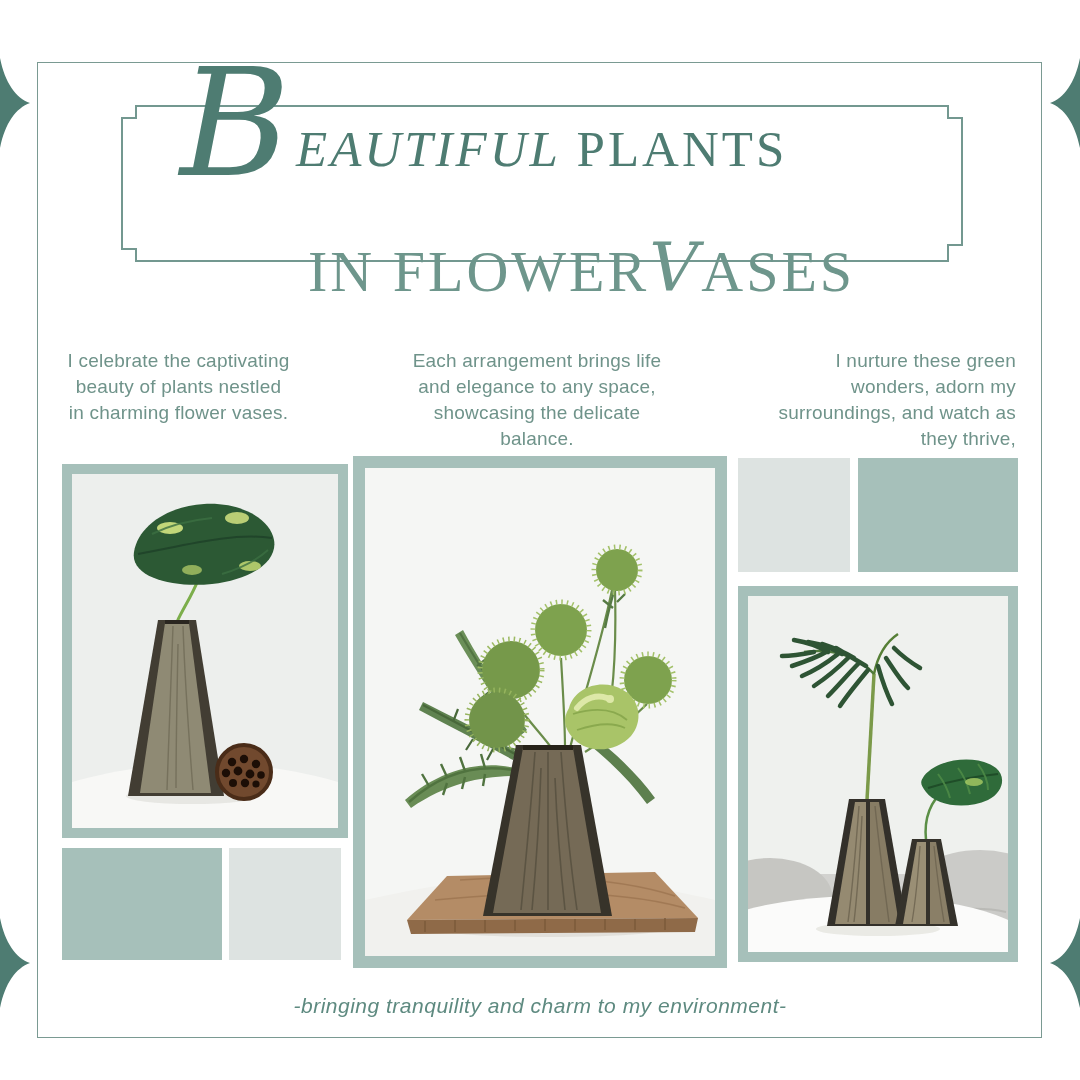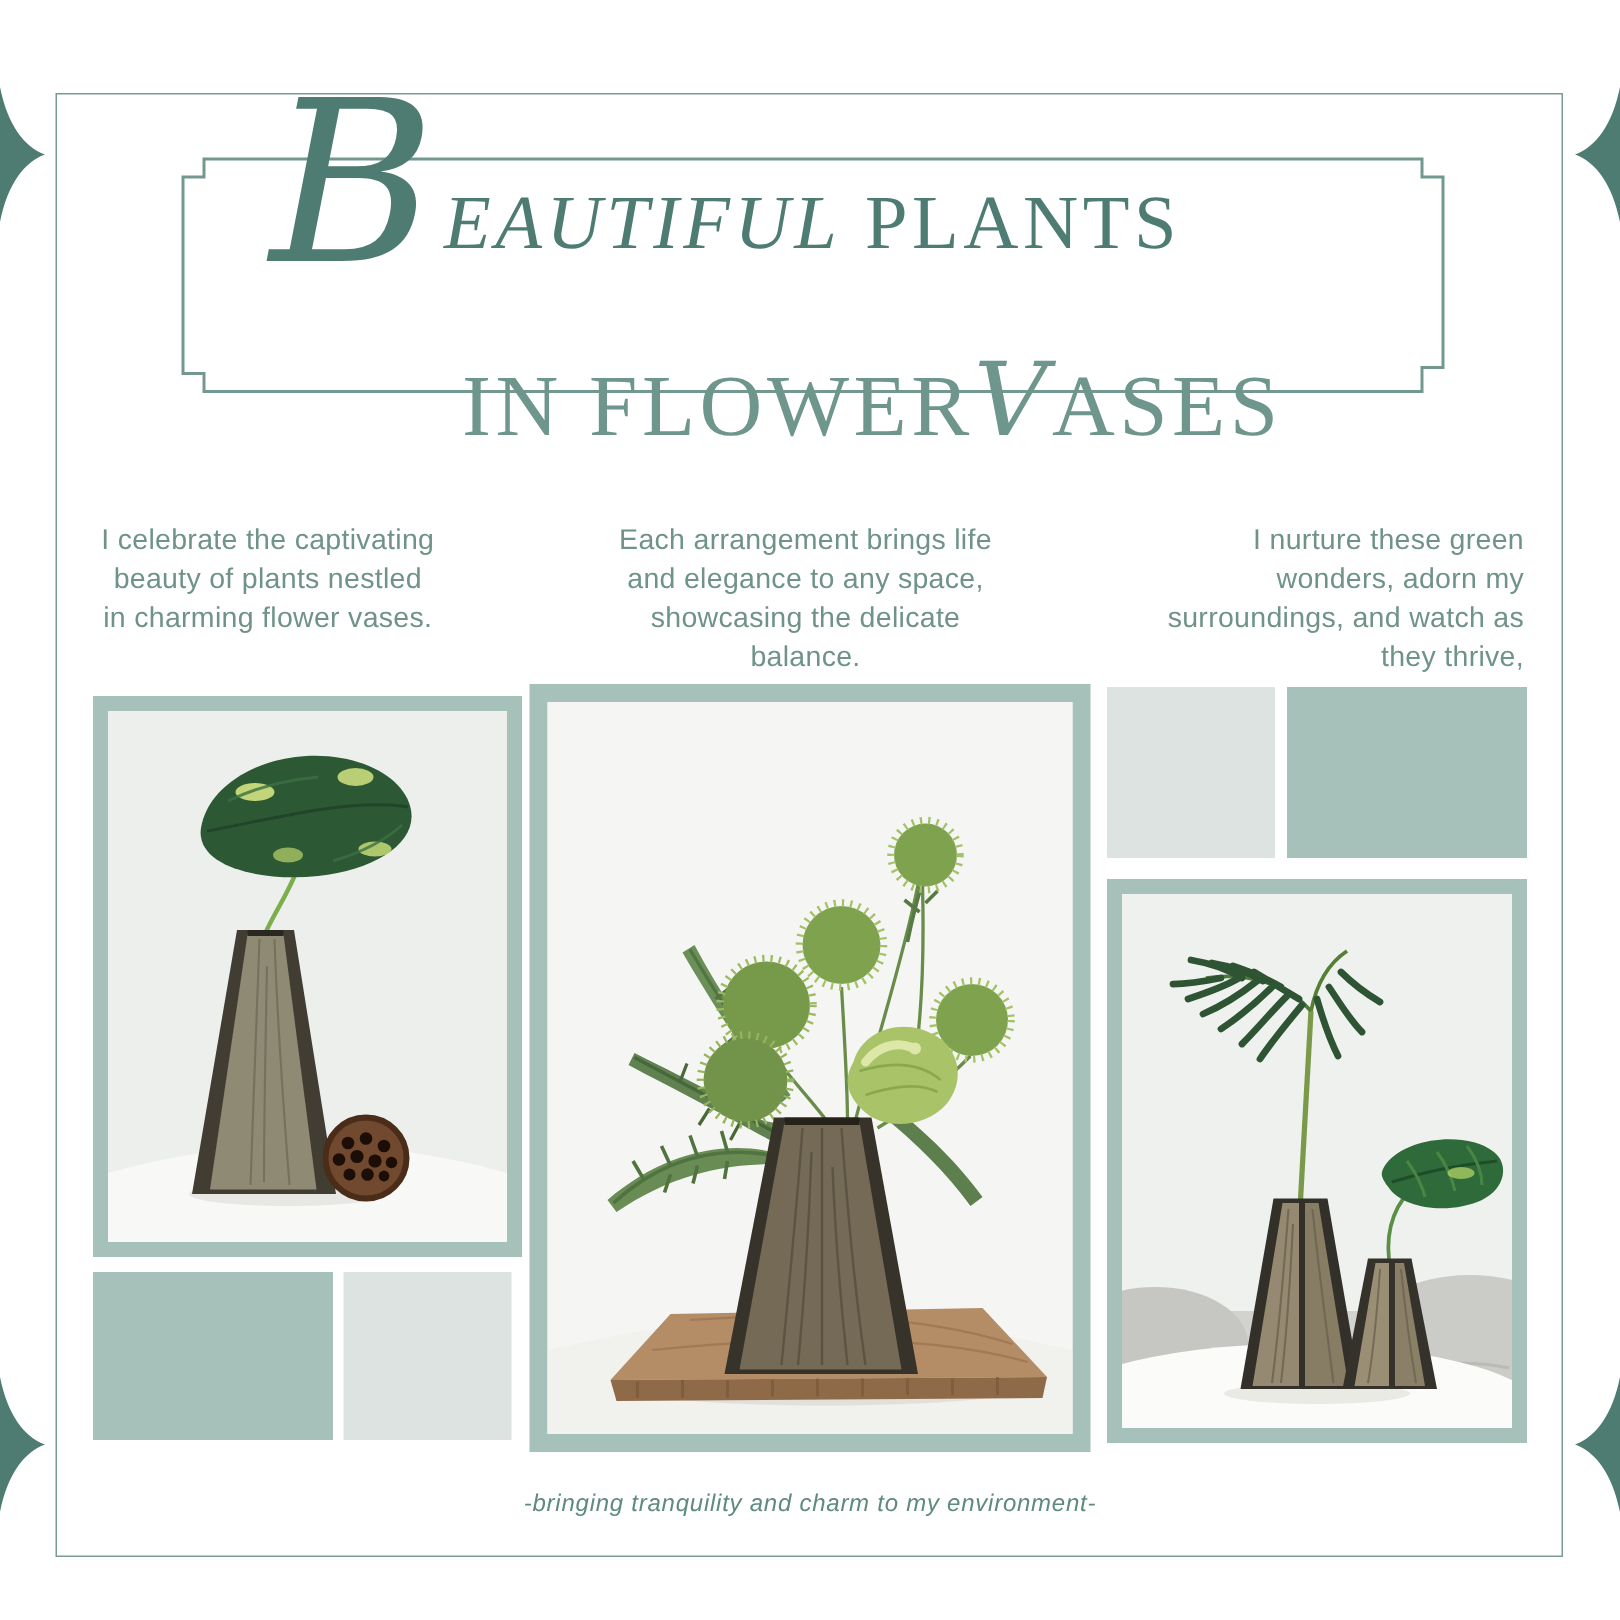--- a/index.html
+++ b/index.html
@@ -24,21 +24,21 @@
   .para{position:absolute;top:348px;font-size:19px;line-height:26px;color:var(--body_text,#6f938a);letter-spacing:.2px;}
   .para.left{left:66px;width:225px;text-align:center;}
   .para.mid{left:397px;width:280px;text-align:center;}
   .para.right{right:64px;width:252px;text-align:right;}
   .frame{position:absolute;border:10px solid var(--sage_block,#a6c0ba);background:#fff;}
   .frame.mid{border-width:12px;}
   .frame svg{display:block;}
   .blk{position:absolute;}
   .blk.sage{background:var(--sage_block,#a6c0ba);}
   .blk.gray{background:var(--gray_block,#dde3e1);}
-  .caption{position:absolute;left:0;top:994px;width:1080px;text-align:center;font-size:16px;
+  .caption{position:absolute;left:0;top:994px;width:1080px;text-align:center;font-size:21px;
            font-style:italic;letter-spacing:.5px;color:var(--caption_text,#5e8a80);}
 </style>
 </head>
 <body>
 
 <div class="canvas">
 
   <svg class="sparkle tl" viewBox="0 0 30 90">
     <path d="M0,0 C5,25 16,40 30,45 C16,50 5,65 0,90 Z" fill="#4e7c72"></path>
   </svg>

